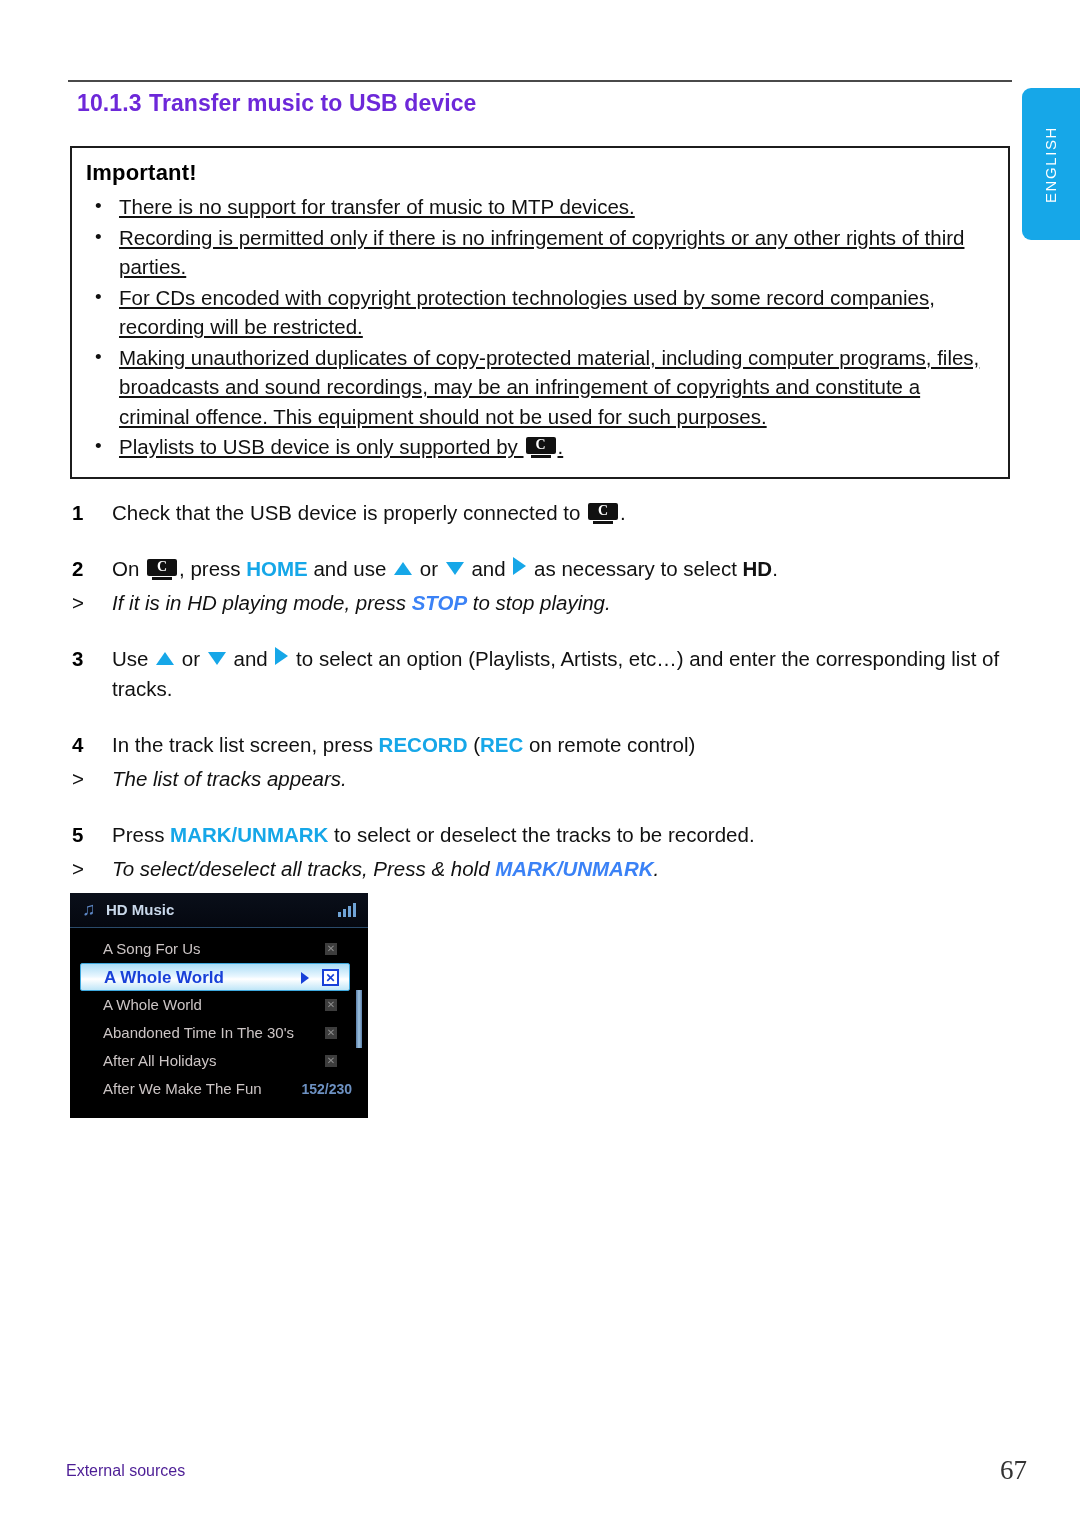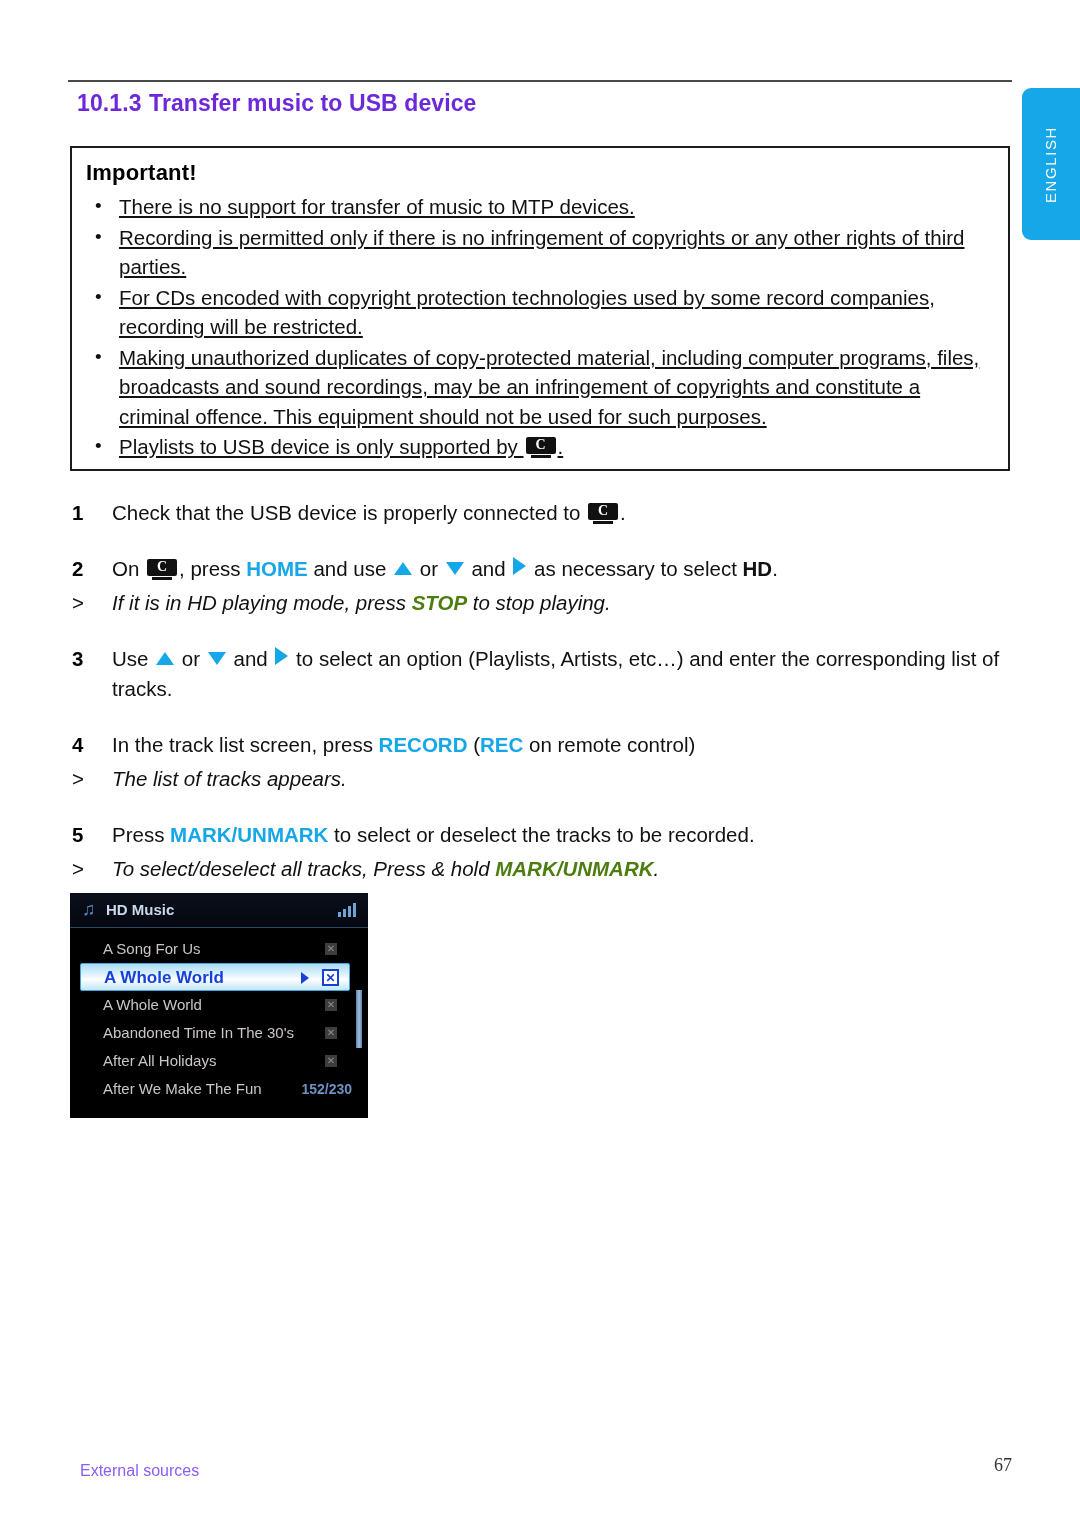--- a/index.html
+++ b/index.html
@@ -71,21 +71,21 @@
   }
 
   
   .important-box {
     position: absolute;
     left: 70px;
     top: 146px;
     width: 940px;
     border: 2px solid #1c1c1c;
     box-sizing: border-box;
-    padding: 10px 16px 6px 14px;
+    padding: 10px 16px 14px 14px;
     background: #fff;
   }
   .important-title {
     font-size: 22px;
     font-weight: bold;
     color: #000;
     margin: 2px 0 6px 0;
     letter-spacing: 0.2px;
   }
   ul.bullets {
@@ -179,21 +179,21 @@
   }
   .note .gt {
     position: absolute;
     left: 4px;
     top: 0;
     font-style: normal;
     font-weight: normal;
     color: #111;
   }
   .accent { color: #16a7e8; font-weight: bold; }
-  .accent-i { color: #4d7c0f; font-weight: bold; font-style: italic; }
+  .accent-i { color: #3b82f6; font-weight: bold; font-style: italic; }
   .bold { font-weight: bold; }
 
   .tri {
     display: inline-block;
     width: 0; height: 0;
     vertical-align: 1px;
     margin: 0 2px;
   }
   .tri-up {
     border-left: 9px solid transparent;
@@ -339,30 +339,30 @@
     right: 6px;
     top: 62px;
     width: 6px;
     height: 58px;
     background: linear-gradient(to right, #5a7ea8, #9dc2e0, #5a7ea8);
   }
 
   
   .footer-label {
     position: absolute;
-    left: 80px;
+    left: 66px;
     top: 1462px;
     font-size: 16px;
-    color: #8b5cf6;
+    color: #4c1d95;
   }
   .footer-page {
     position: absolute;
-    right: 68px;
+    right: 53px;
     top: 1455px;
-    font-size: 18px;
+    font-size: 27px;
     color: #333;
     font-family: "Liberation Serif", serif;
   }
 </style>
 </head>
 <body>
 
 <div class="page">
 
   <div class="top-rule"></div>

